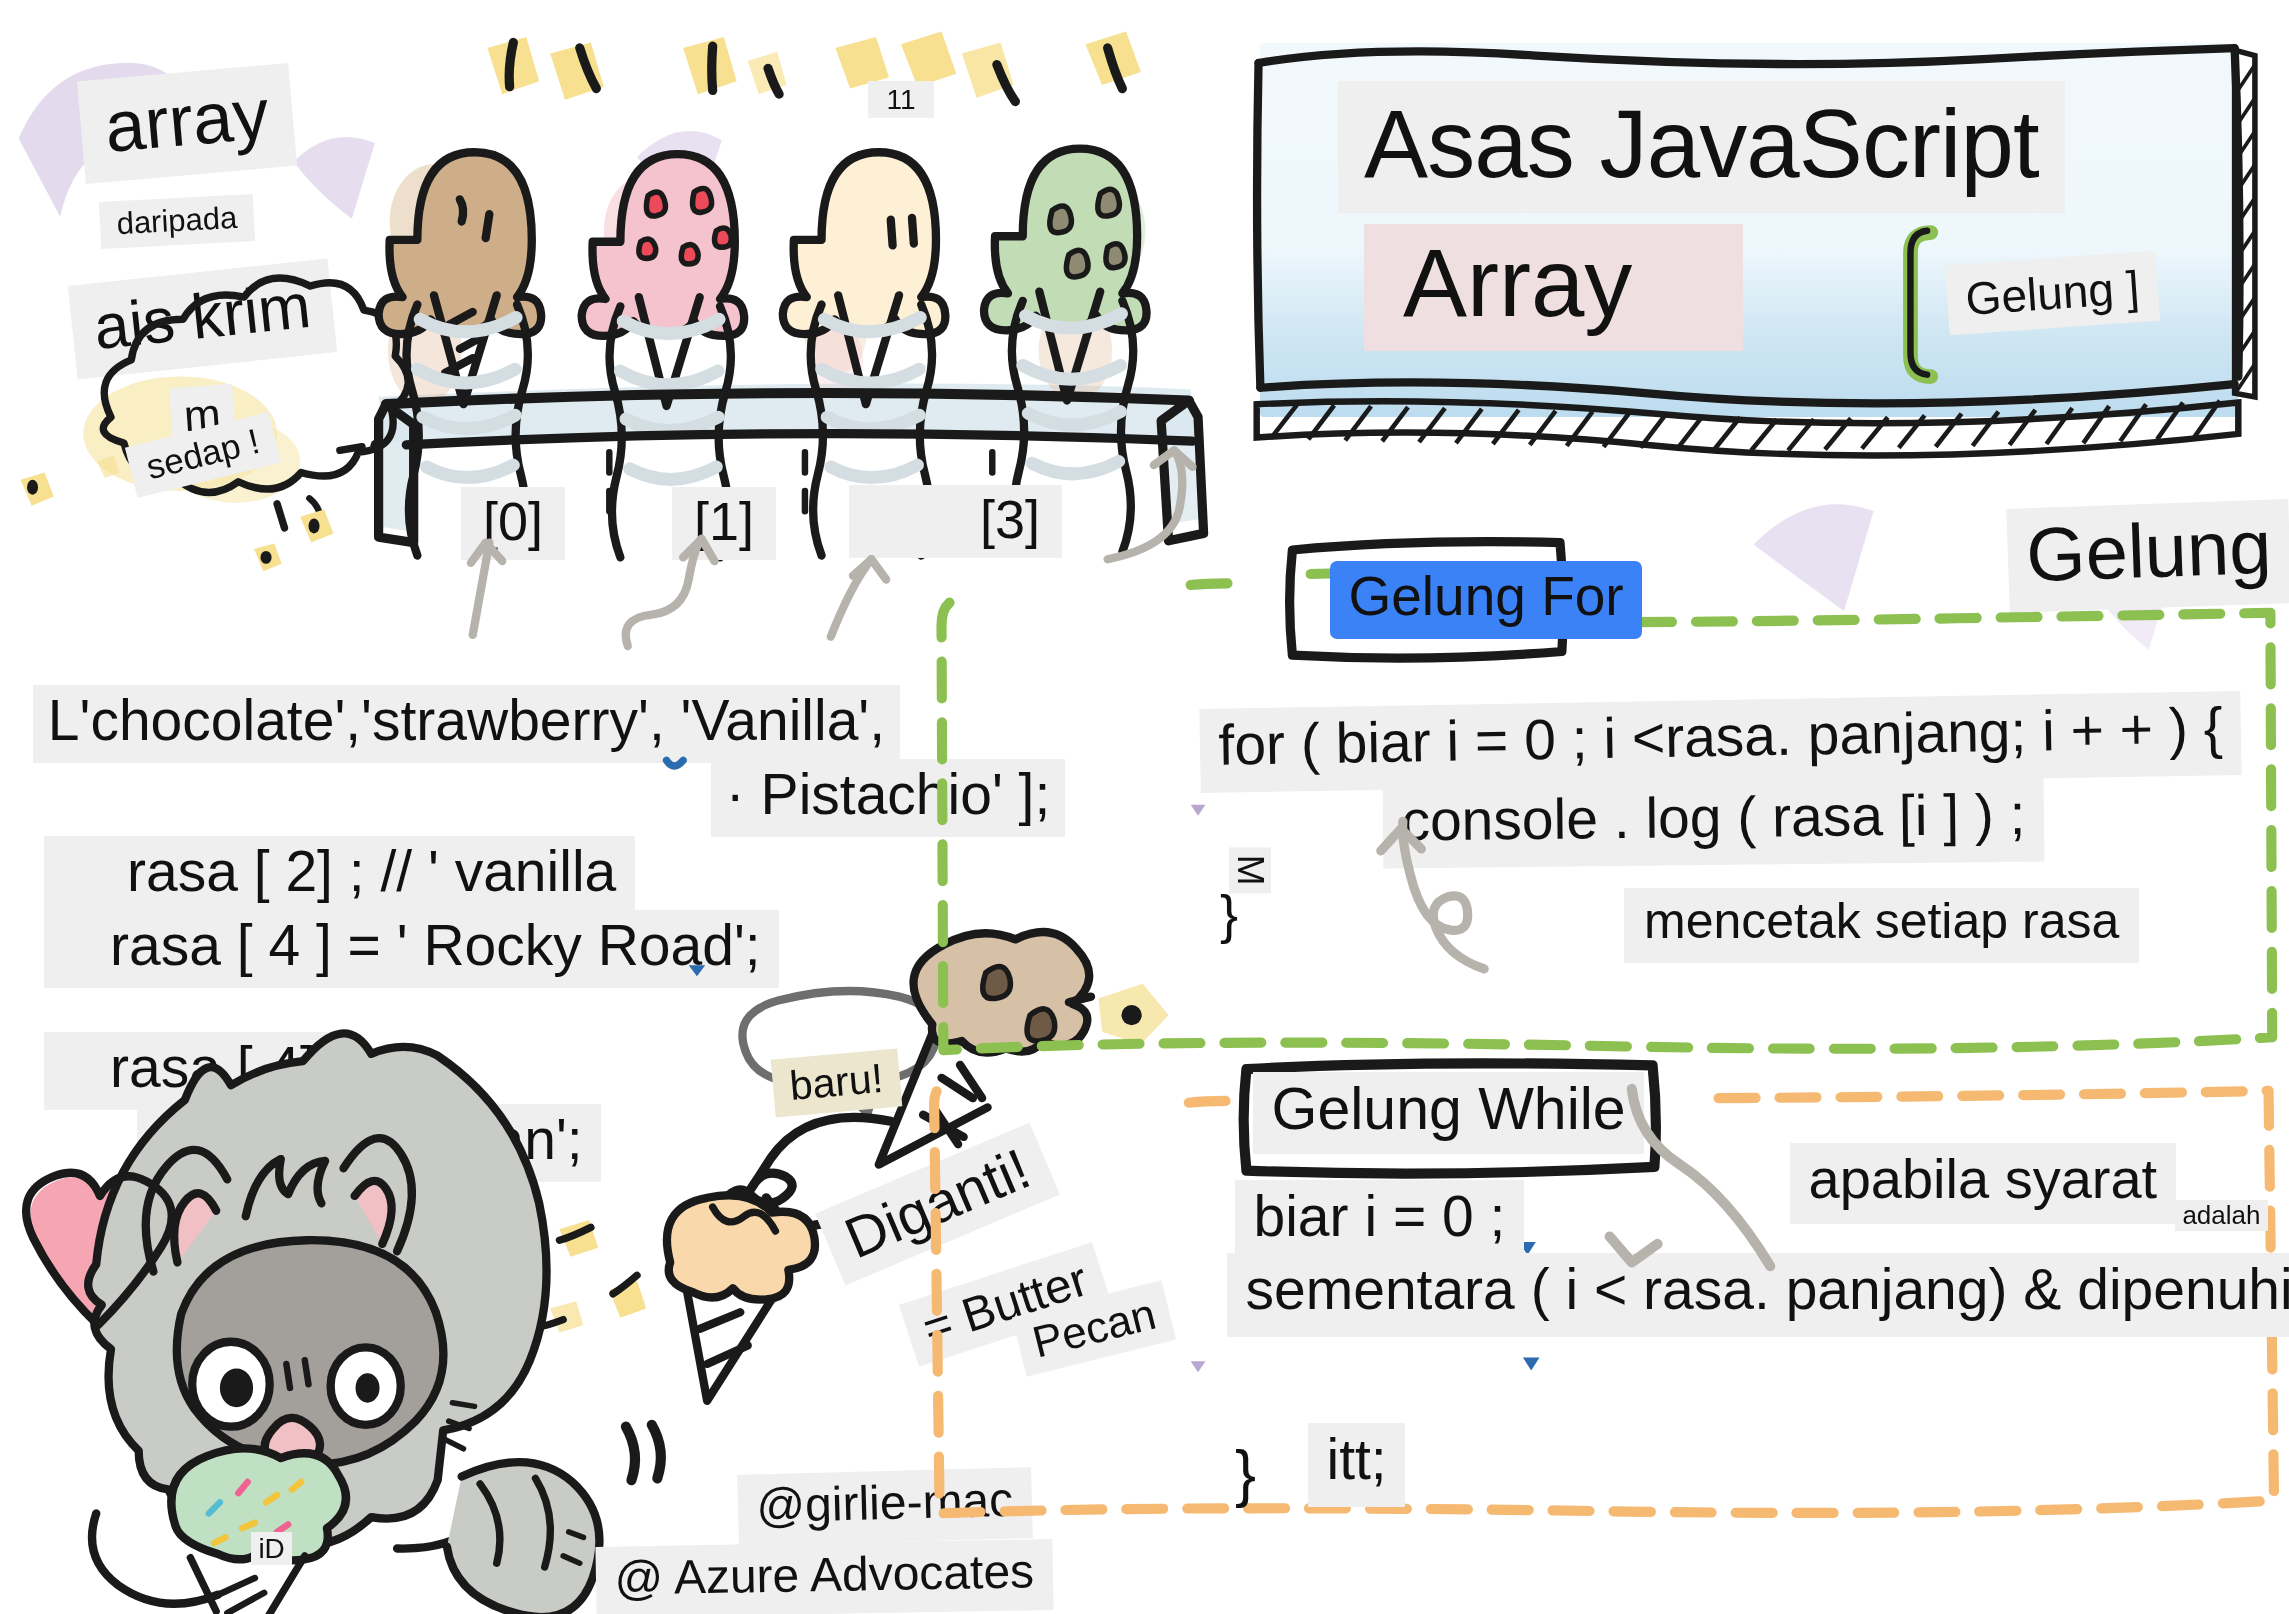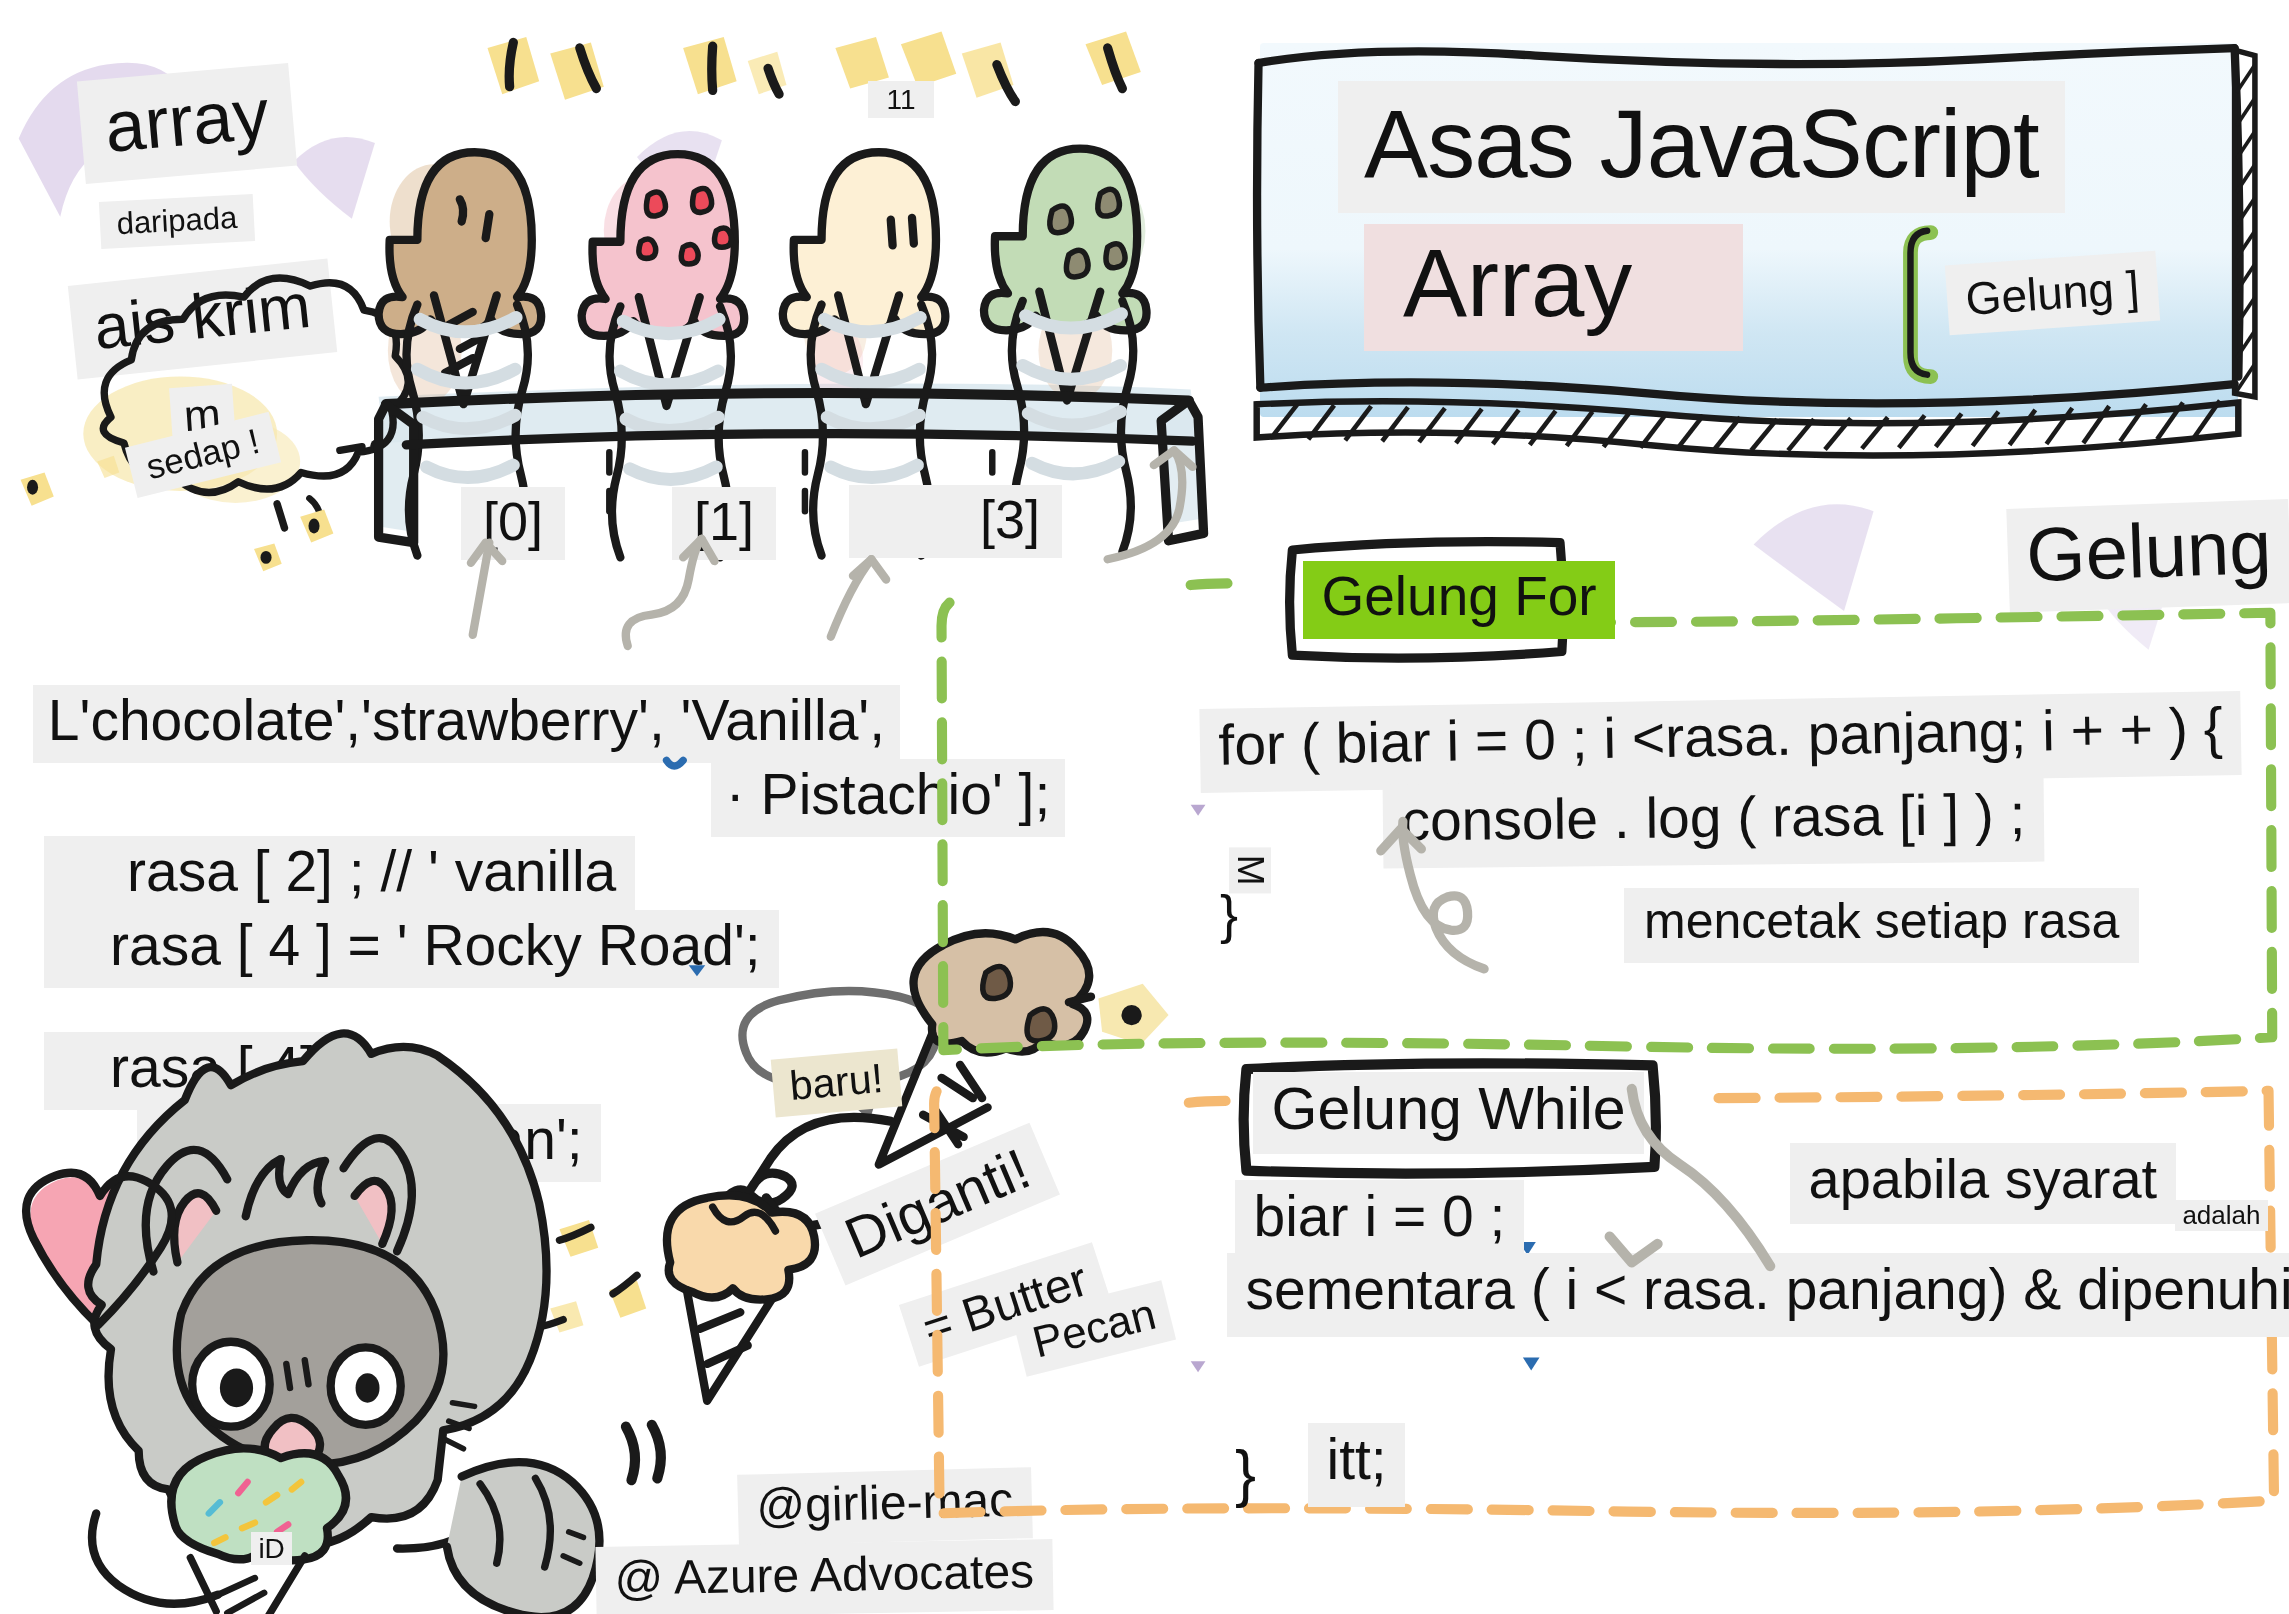--- a/index.html
+++ b/index.html
@@ -433,21 +433,21 @@
                l2 460 q-300 18 -700 10 q-480 -10 -740 4
                l-2 -460 q0 -28 22 -30" fill="none" stroke="#8cc152" stroke-width="11" stroke-dasharray="40 26" stroke-linecap="round" stroke-linejoin="round"></path>
     </svg>
   </div>
 
   <div class="labelbox" style="left:1285px;top:535px;width:323px;height:125px;">
     <svg width="323" height="125" viewBox="0 0 350 135">
       <path d="M8 16 q130 -12 290 -8 q6 60 2 118 q-150 12 -292 4 q-6 -58 0 -114 z" fill="none" stroke="#1a1a1a" stroke-width="10" stroke-linejoin="round"></path>
     </svg>
   </div>
-  <div class="chip" style="left:1303px;top:561px;padding:7.4px 18.5px 13px;font-size:55px;background:#84cc16;">Gelung For</div>
+  <div class="chip" style="left:1330px;top:561px;padding:7.4px 18.5px 13px;font-size:55px;background:#3b82f6;border-radius:7px;">Gelung For</div>
 
   <div class="chip" style="left:1200px;top:700px;padding:7.4px 18.5px 16.6px;font-size:57px;transform:rotate(-1deg);">for ( biar i = 0 ; i &lt;rasa. panjang; i + + ) {</div>
   <div class="chip" style="left:1383px;top:781px;padding:7.4px 18.5px 16.6px;font-size:57px;transform:rotate(-0.6deg);">console . log ( rasa [i ] ) ;</div>
   <div class="chip" style="left:1227px;top:849px;padding:1.8px 7.4px;font-size:37px;transform:rotate(90deg);">M</div>
   <div class="chip plain" style="left:1220px;top:886px;padding:0;font-size:54px;">}</div>
 
   <div class="chip" style="left:1624px;top:888px;padding:7.4px 20px 14.8px;font-size:50px;">mencetak setiap rasa</div>
 
   <div class="svgwrap">
     <svg width="2290" height="1614" viewBox="0 0 2481 1749">

